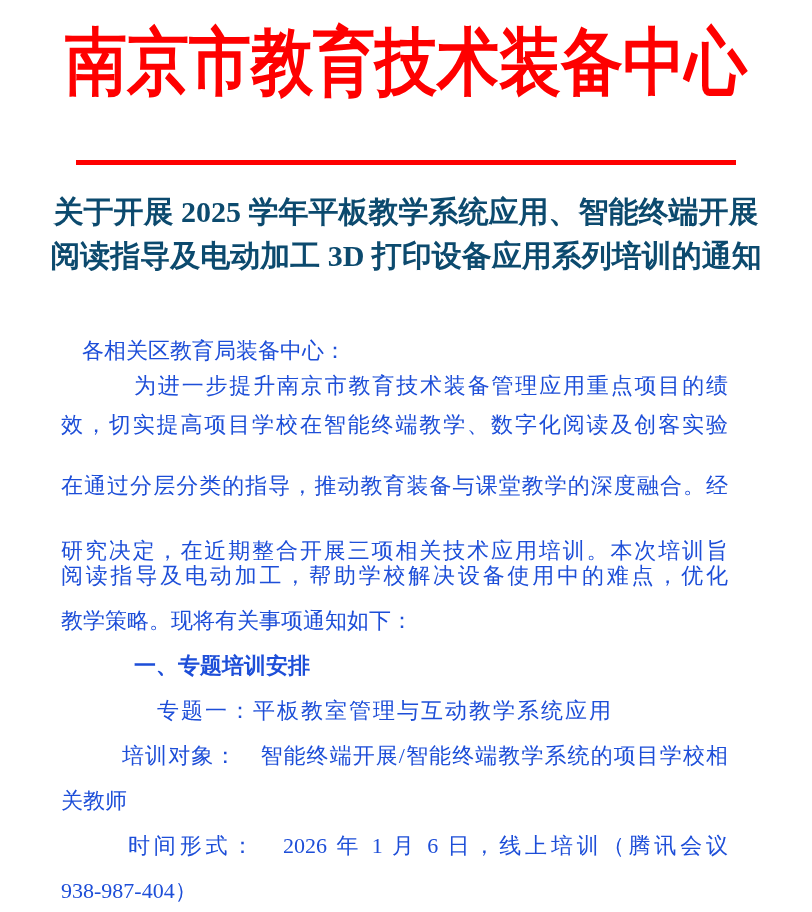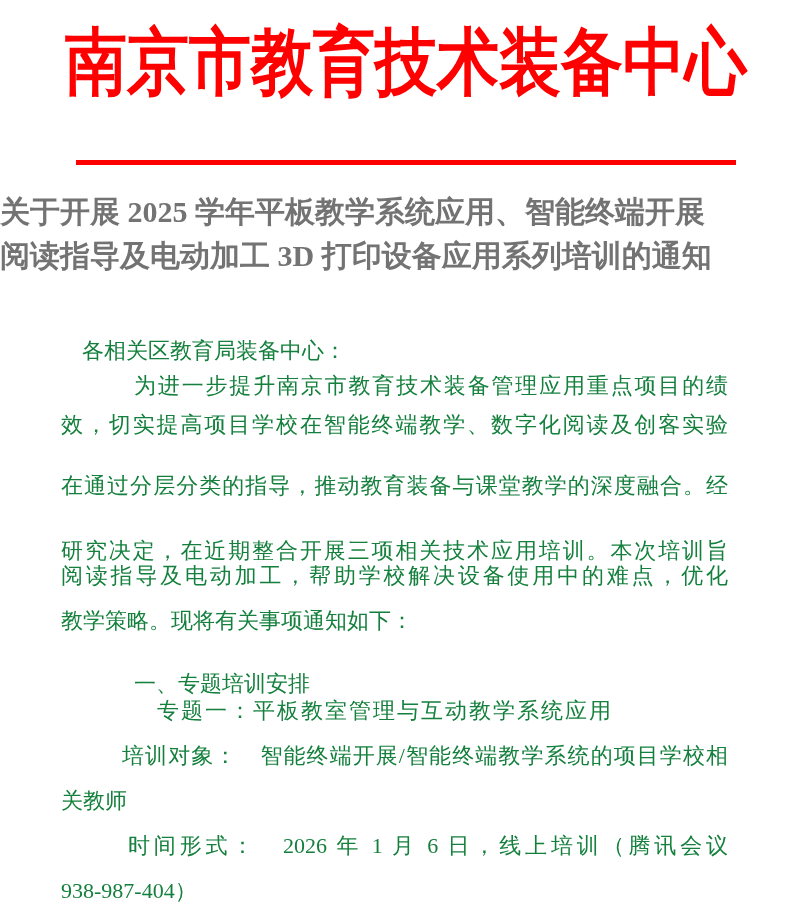--- a/index.html
+++ b/index.html
@@ -26,44 +26,44 @@
     white-space:nowrap;
   }
   .red-rule{
     position:absolute;top:160px;left:76px;
     width:660px;height:5px;
     background:var(--accent);
   }
 
   
   .doc-title-line{
-    position:absolute;left:0;width:652px;
+    position:absolute;left:0;width:812px;
     text-align:center;
-    font-size:30px;font-weight:bold;color:#737373;
+    font-size:30px;font-weight:bold;color:#0c4a6e;
     line-height:38px;
     white-space:nowrap;
   }
   .t1{top:193px}
   .t2{top:237px}
 
   
   .bline{
     position:absolute;
     font-size:22px;
     line-height:30px;
-    color:#15803d;
+    color:#1d4ed8;
     white-space:nowrap;
   }
   .just{
     right:84px;
     text-align:justify;
     text-align-last:justify;
     white-space:normal;
   }
-  .bold{font-weight:normal;margin-top:18px;}
+  .bold{font-weight:bold;}
   .ls2{letter-spacing:2px;margin-left:35px;}
 
   .lm{left:61px;}      
   .lsal{left:82px;}    
   .lina{left:134px;}   
   .linb{left:122px;}   
   .linc{left:128px;}   
 
   .y0{top:336px}.y1{top:371px}.y2{top:410px}.y3{top:471px}
   .y4{top:536px}.y5{top:561px}.y6{top:606px}.y7{top:651px}

